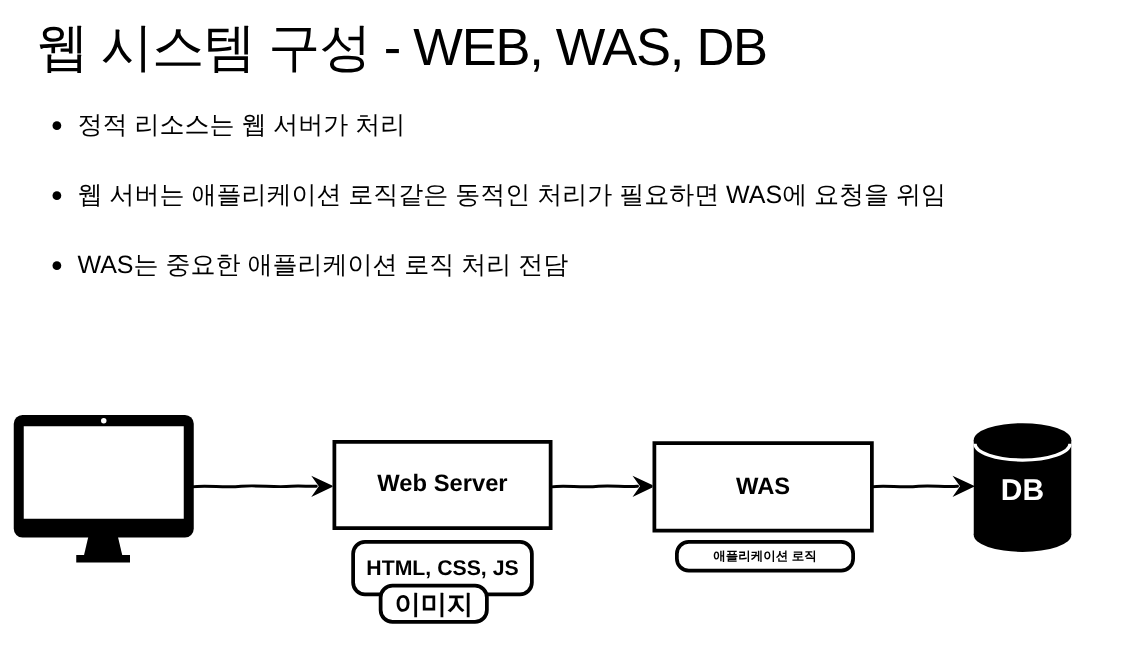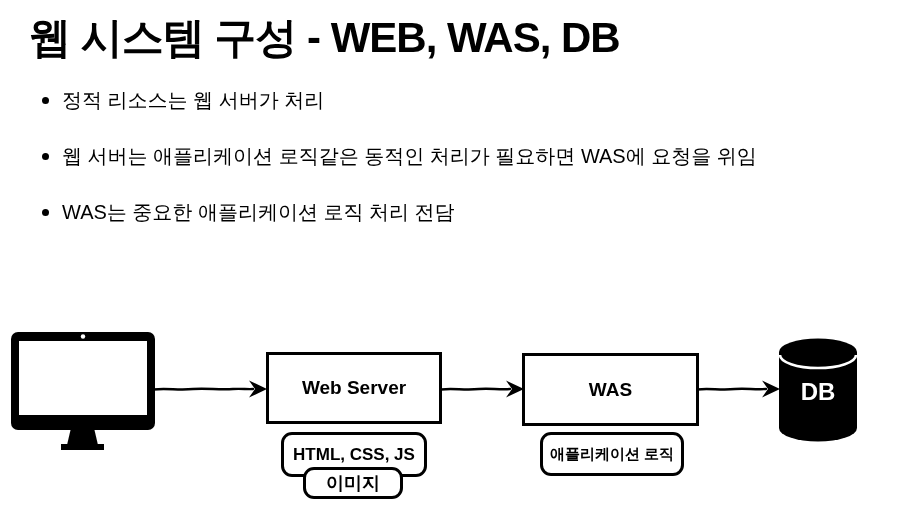--- a/index.html
+++ b/index.html
@@ -11,21 +11,21 @@
     background: #ffffff;
     overflow: hidden;
     font-family: "Liberation Sans", "DejaVu Sans", sans-serif;
     color: #000000;
   }
   .title {
     position: absolute;
     left: 29px;
     top: 10px;
     font-size: 42px;
-    font-weight: 700;
+    font-weight: 400;
     letter-spacing: -1px;
     white-space: nowrap;
   }
   .bullets {
     position: absolute;
     left: 34px;
     top: 88px;
     width: 870px;
     list-style: none;
   }
@@ -70,22 +70,22 @@
     background: #ffffff;
     border: 3px solid #000000;
     border-radius: 11px;
     display: flex;
     align-items: center;
     justify-content: center;
     font-weight: 700;
     white-space: nowrap;
   }
   .pill-html { left: 281px; top: 432px; width: 146px; height: 45px; font-size: 17px; }
-  .pill-img  { left: 303px; top: 467px; width: 100px; height: 32px; font-size: 18px; }
-  .pill-logic{ left: 540px; top: 432px; width: 144px; height: 44px; font-size: 15px; }
+  .pill-img  { left: 303px; top: 467px; width: 88px; height: 32px; font-size: 21px; }
+  .pill-logic{ left: 540px; top: 432px; width: 144px; height: 26px; font-size: 10px; }
   .db-svg { position: absolute; left: 778px; top: 338px; }
   .db-label-text {
     font-family: "Liberation Sans", "DejaVu Sans", sans-serif;
     font-weight: 700;
     font-size: 24px;
     fill: #ffffff;
   }
 </style>
 </head>
 <body>

